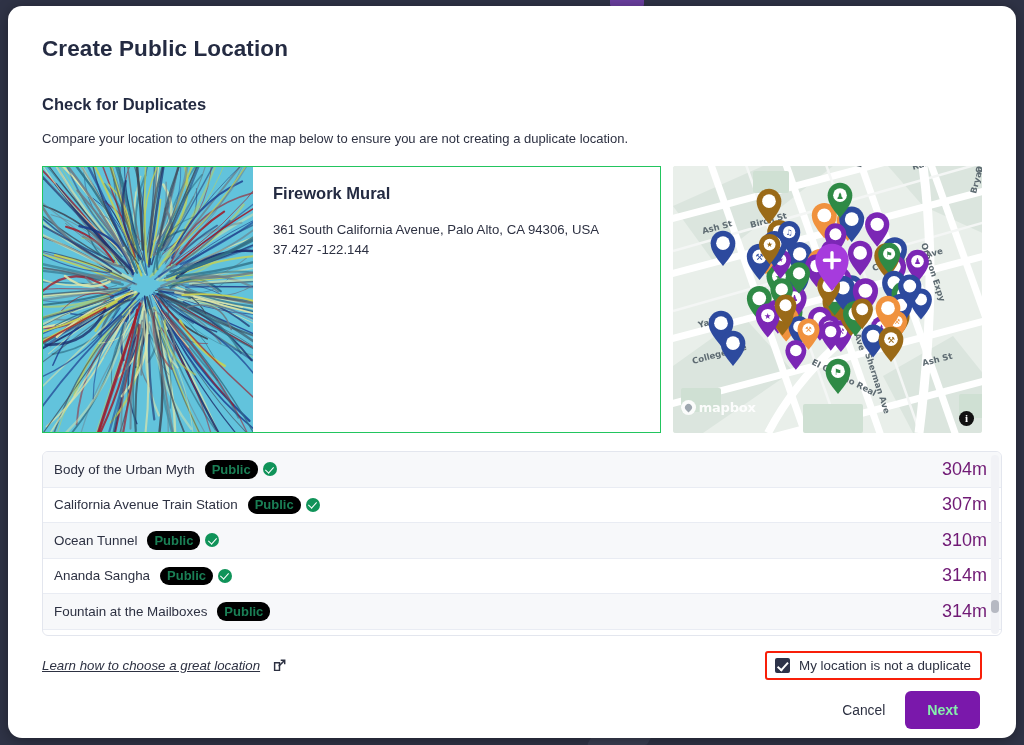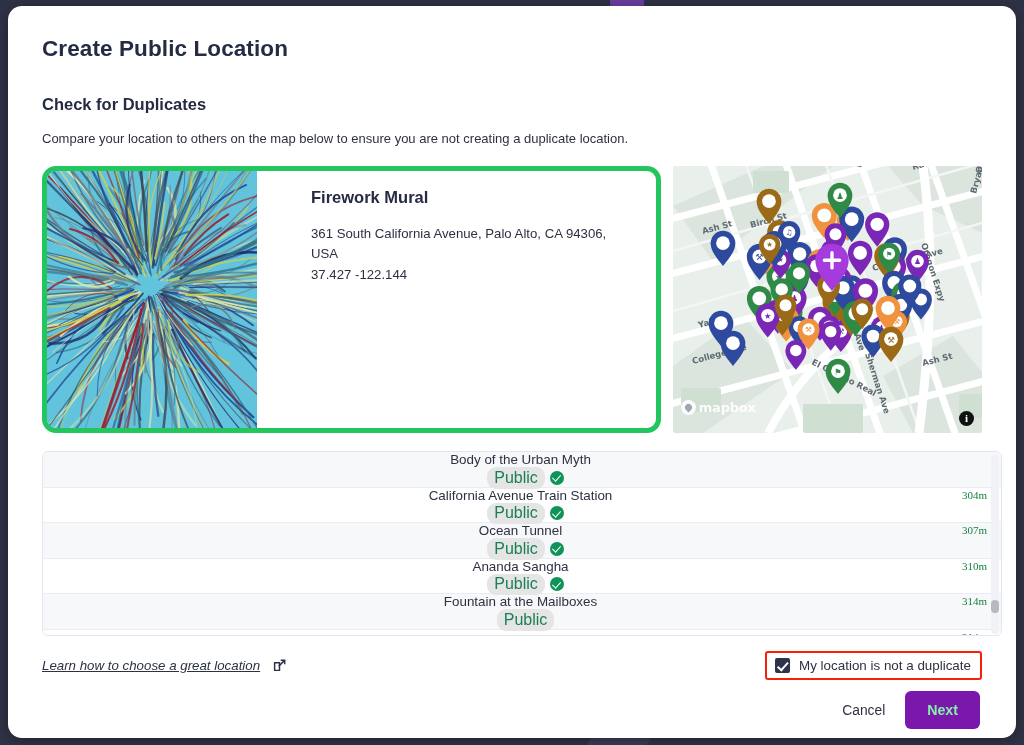--- a/index.html
+++ b/index.html
@@ -70,26 +70,25 @@
   
   .top-row {
     margin-top: 20px;
     display: flex;
     gap: 12px;
     align-items: flex-start;
   }
 
   .loc-card {
     width: 632px; height: 267px;
-    border: 5px solid #22c55e;
-    border-radius: 14px;
+    border: 1px solid #22c55e;
+    border-radius: 0;
     background: #fff;
     display: flex;
     overflow: hidden;
-    gap: 34px;
   }
 
   .loc-thumb {
     width: 210px; height: 100%;
     flex: 0 0 210px;
     position: relative;
     background: #5fc2dc;
     overflow: hidden;
   }
   .loc-thumb svg { display: block; width: 100%; height: 100%; }
@@ -181,40 +180,39 @@
     height: 100%;
     overflow: hidden;
   }
   .dup-row {
     height: 35.5px;
     display: flex;
     align-items: center;
     padding: 0 14px 0 11px;
     border-bottom: 1px solid #e9ecf3;
     background: #fff;
-    flex-direction: column;
   }
   .dup-row.alt { background: #f7f8fa; }
   .dup-name {
     font-size: 13.4px;
     color: #2d3142;
     white-space: nowrap;
   }
   .badge {
     margin-left: 10px;
     display: inline-flex;
     align-items: center;
     gap: 5px;
     flex: 0 0 auto;
   }
   .badge-pill {
-    background: #e5e5e5;
+    background: #000000;
     color: #1a7f55;
-    font-size: 16px;
-    font-weight: 400;
+    font-size: 13px;
+    font-weight: 700;
     border-radius: 9px;
     padding: 2.5px 7px 3px 7px;
     line-height: 1;
   }
   .badge-check {
     width: 14px; height: 14px;
     border-radius: 50%;
     background: #109359;
     position: relative;
     flex: 0 0 auto;
@@ -223,24 +221,23 @@
     content: "";
     position: absolute;
     left: 4.3px; top: 2.6px;
     width: 4px; height: 7px;
     border: solid #fff;
     border-width: 0 1.8px 1.8px 0;
     transform: rotate(42deg);
   }
   .dup-dist {
     margin-left: auto;
-    font-size: 11px;
-    color: #15803d;
+    font-size: 18px;
+    color: #701a75;
     white-space: nowrap;
-    font-family: Liberation Serif, serif;
   }
 
   .dup-track {
     position: absolute;
     right: 2px; top: 3px;
     width: 8px; height: 179px;
     background: #f1f2f6;
     border-radius: 5px;
   }
   .dup-thumb {

